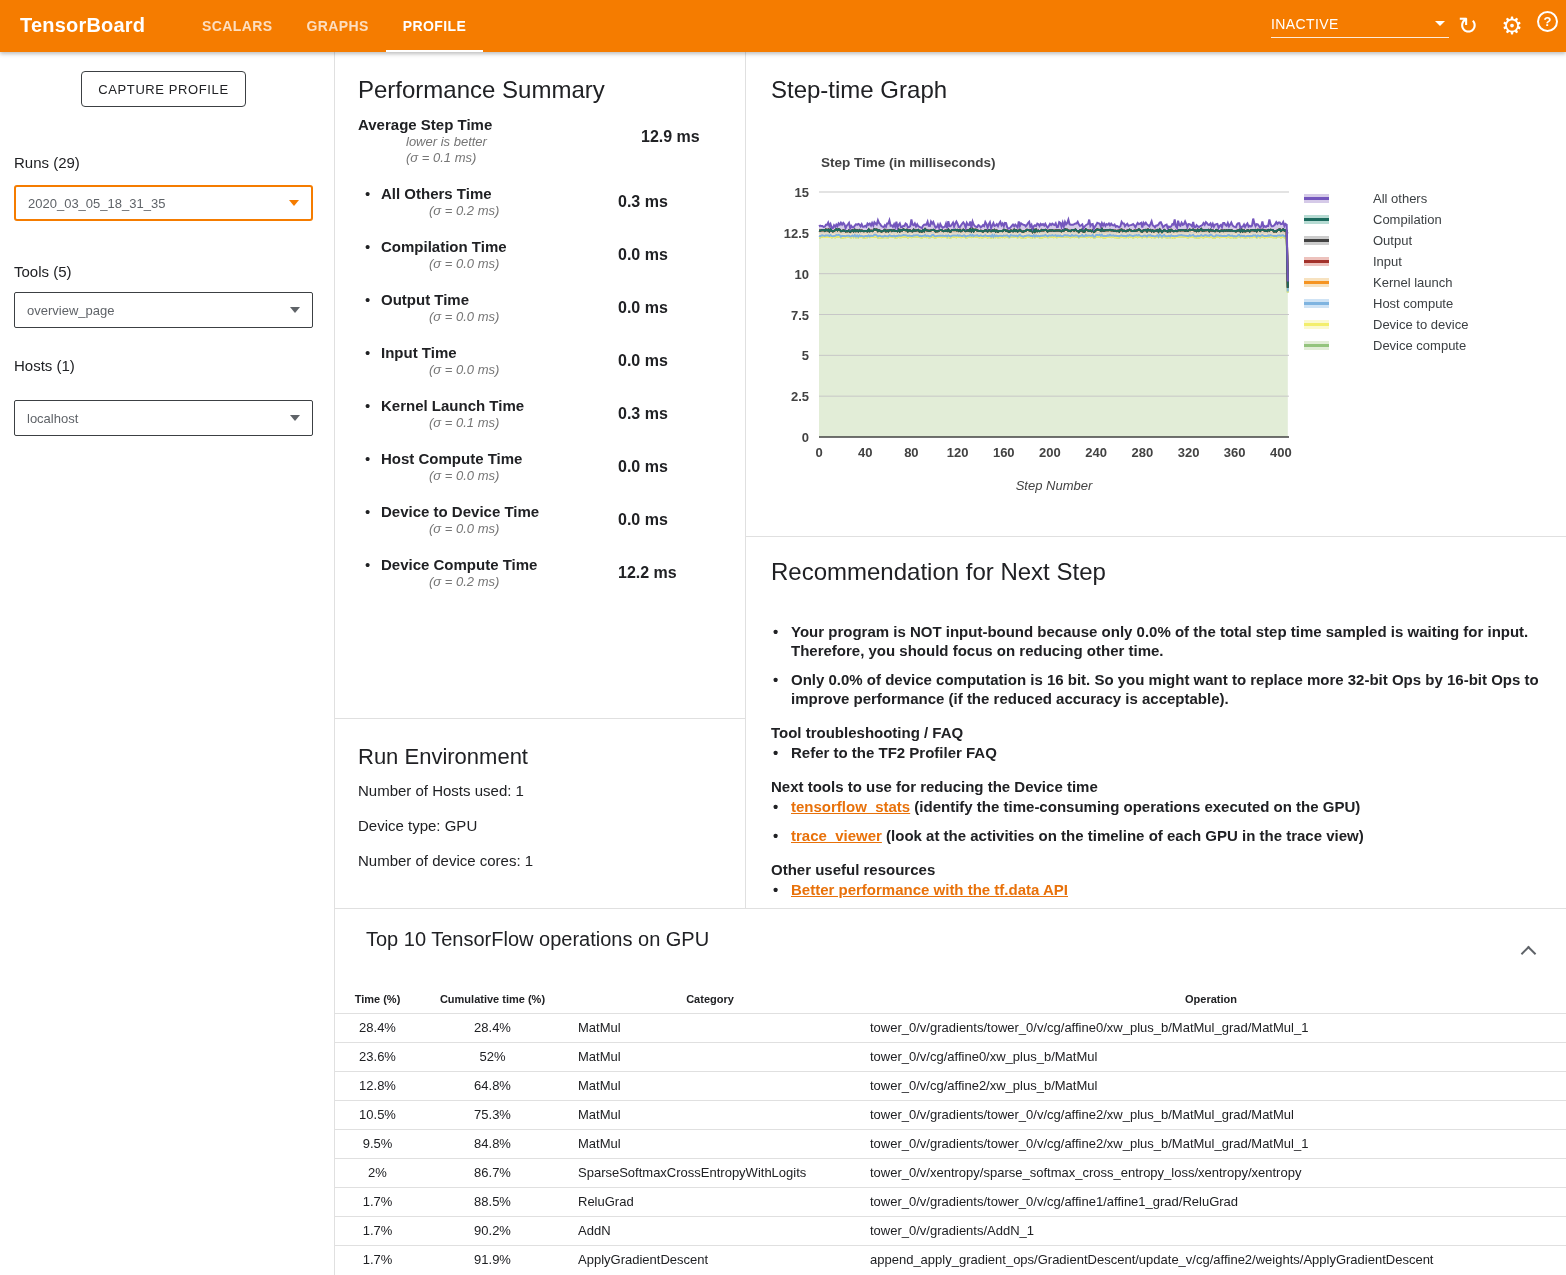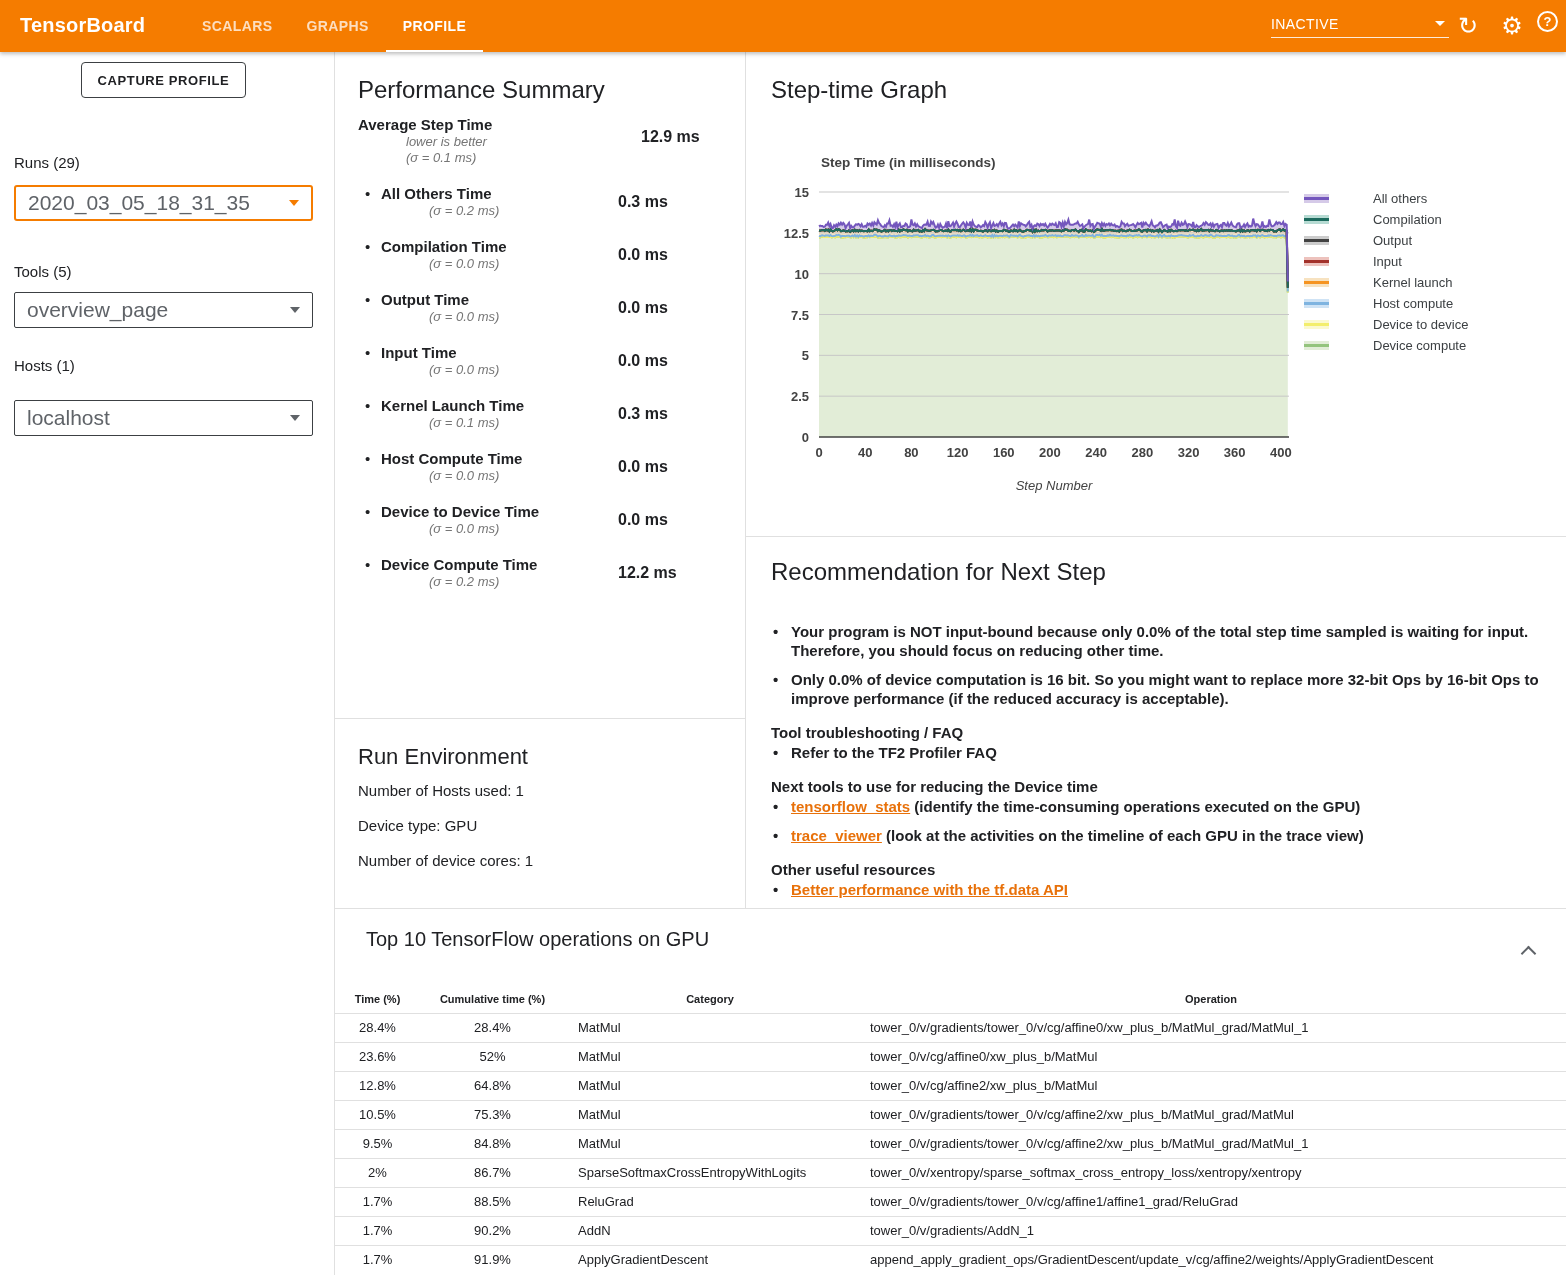--- a/index.html
+++ b/index.html
@@ -17,27 +17,27 @@
   .status-select { position:absolute; left:1271px; top:10px; width:178px; height:28px;
                    border-bottom:1px solid rgba(255,255,255,.85); color:#fff; font-size:14px;
                    letter-spacing:.4px; display:flex; align-items:center; justify-content:space-between; cursor:pointer; }
   .caret-white { width:0; height:0; border-left:5px solid transparent; border-right:5px solid transparent; border-top:5px solid #fff; margin-right:4px; }
   .hdr-icon { position:absolute; top:8px; color:#fff; font-size:24px; line-height:36px; width:36px; height:36px; text-align:center; cursor:pointer; }
   .help-circle { position:absolute; top:11px; width:21px; height:21px; border:2px solid #fff; border-radius:50%;
                  color:#fff; font-size:13px; font-weight:700; text-align:center; line-height:18px; cursor:pointer; }
 
   
   .sidebar { position:absolute; left:0; top:52px; width:334px; height:1223px; background:#fff; }
-  .capture-btn { position:absolute; left:81px; top:10px; width:165px; height:36px; background:#fff;
-                 border:1px solid #3c4043; border-radius:4px; font-size:13px; font-weight:700; letter-spacing:.6px;
+  .capture-btn { position:absolute; left:81px; top:19px; width:165px; height:36px; background:#fff;
+                 border:1px solid #3c4043; border-radius:4px; font-size:13px; font-weight:400; letter-spacing:.6px;
                  color:#202124; font-family:"Liberation Sans",sans-serif; cursor:pointer; }
   .side-label { position:absolute; left:14px; font-size:15px; color:#202124; }
   .side-select { position:absolute; left:14px; width:299px; height:36px; background:#fff; display:flex;
                  align-items:center; justify-content:space-between; padding:0 12px; cursor:pointer; }
-  .side-select .sel-text { font-size:21px; color:#5f6368; }
+  .side-select .sel-text { font-size:13px; color:#5f6368; }
   .sel-caret { width:0; height:0; border-left:5px solid transparent; border-right:5px solid transparent; border-top:6px solid #5f6368; }
   .sel-caret.orange { border-top-color:#f57c00; }
   .runs-box  { top:133px; border:2px solid #f57c00; border-radius:3px; }
   .tools-box { top:240px; border:1px solid #3c4043; border-radius:2px; }
   .hosts-box { top:348px; border:1px solid #3c4043; border-radius:2px; }
 
   
   .main { position:absolute; left:334px; top:52px; width:1232px; height:1223px; background:#fff; border-left:1px solid #e0e0e0; }
   .vdivider   { position:absolute; left:410px; top:0; width:1px; height:856px; background:#e0e0e0; }
   .hdiv-left  { position:absolute; left:0; top:666px; width:410px; height:1px; background:#e0e0e0; }

